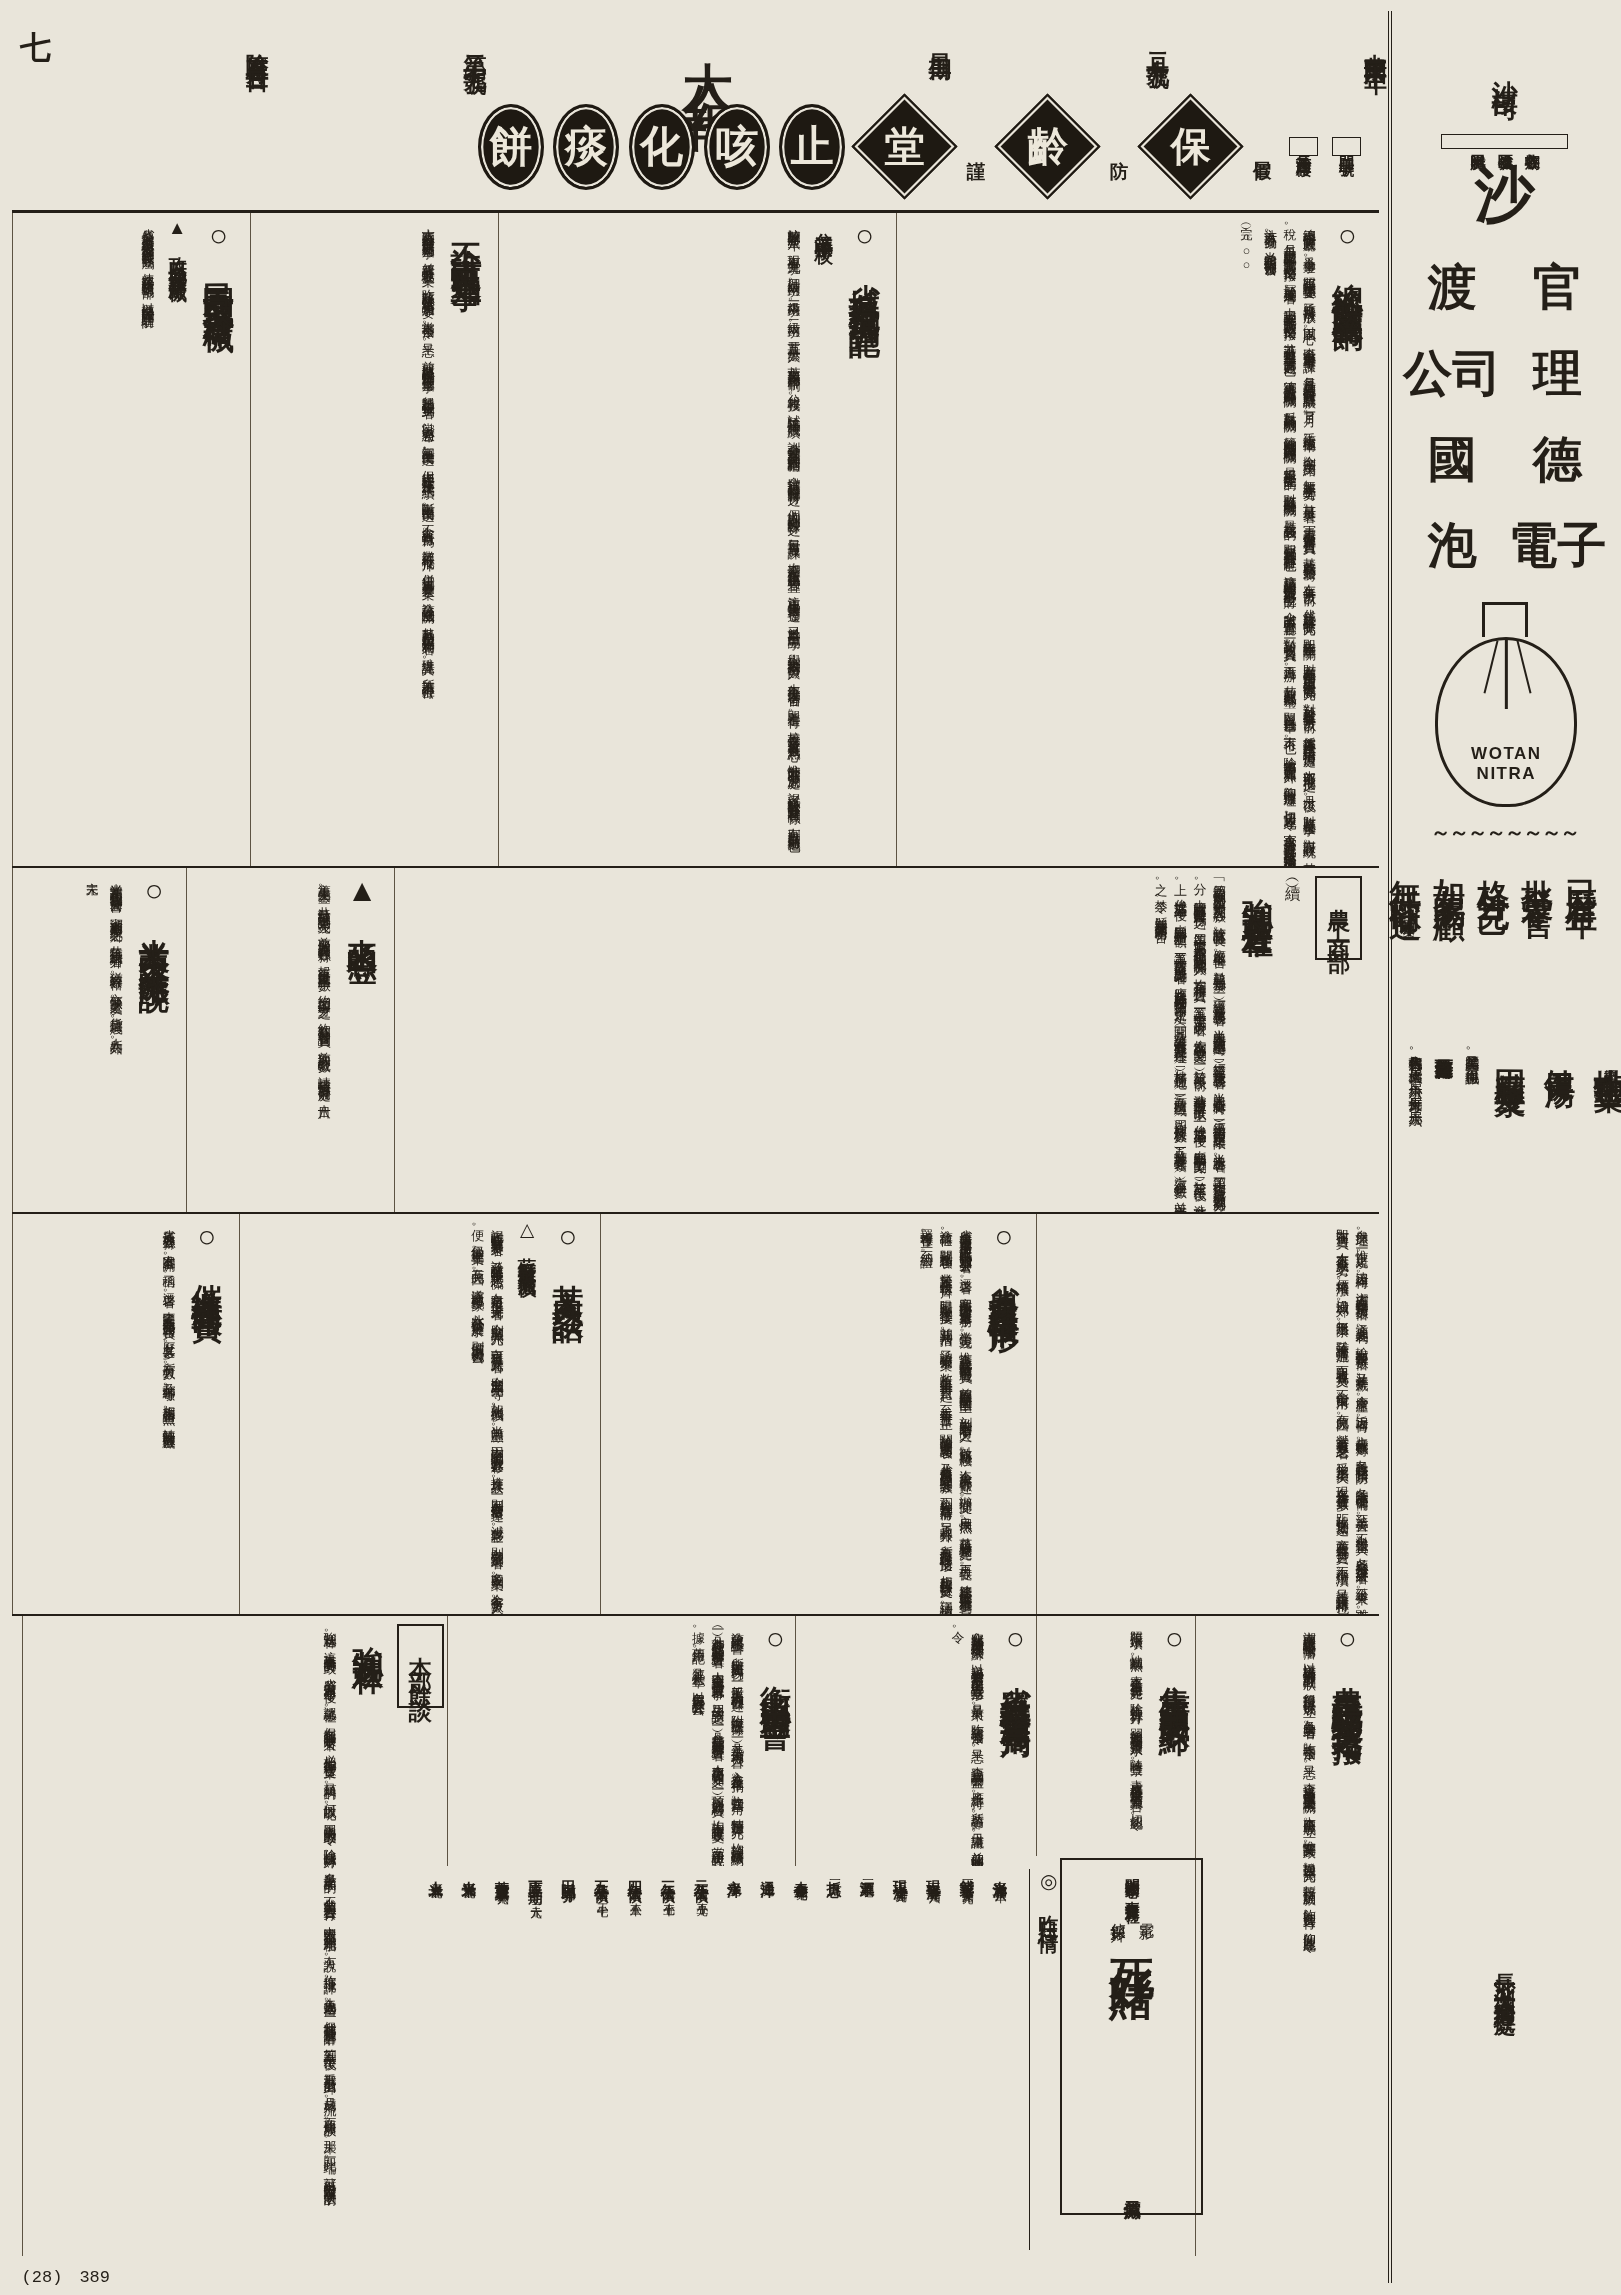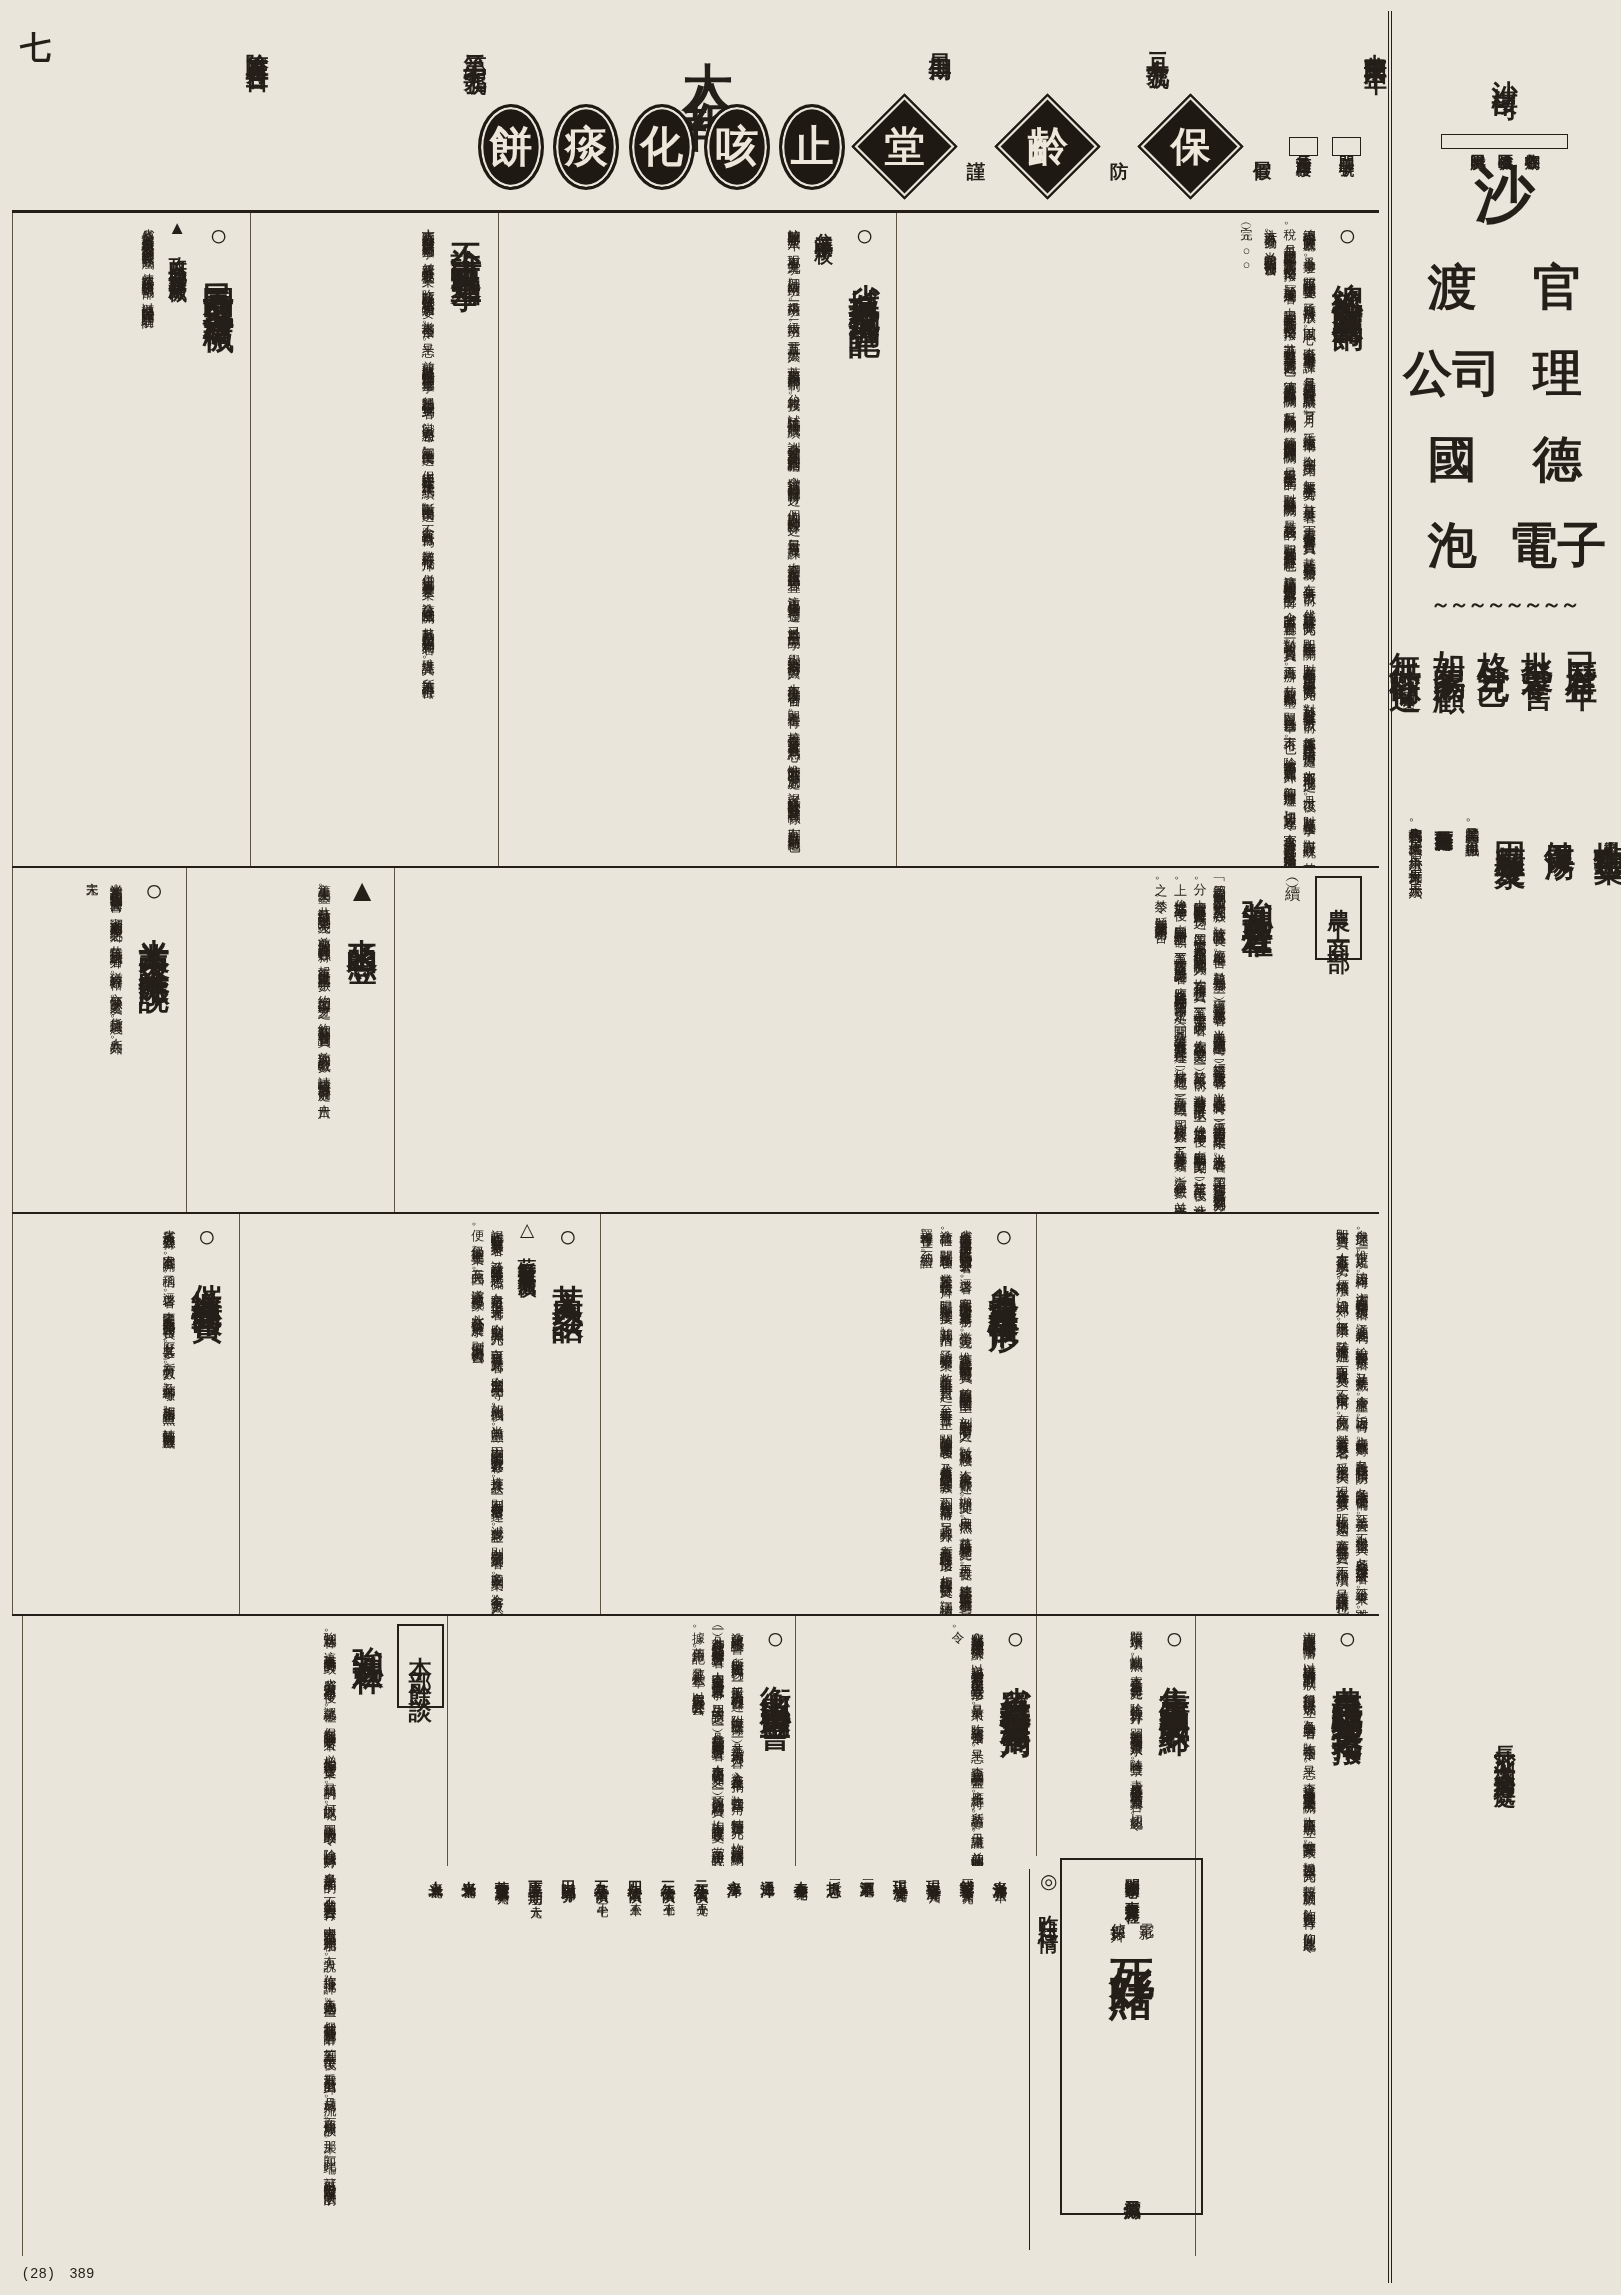--- a/index.html
+++ b/index.html
@@ -94,21 +94,21 @@
   .slogan{font-size:32px;font-weight:700;letter-spacing:9.3px;}
   #adnote{font-size:12.3px;letter-spacing:0.8px;height:116px;margin:14px 3.1px 0 0;}
   
   #medicine{writing-mode:vertical-rl;text-orientation:upright;height:756px;margin-top:20px;overflow:hidden;}
   .product{margin-left:7.7px;}
   .pname{font-size:31px;font-weight:700;letter-spacing:3.9px;}
   .pnote{font-size:11.6px;margin-block-start:6.2px;display:inline-block;}
   #medicine .bonus,#medicine .avail{font-size:14px;margin-left:6.2px;}
   #medicine .seller{font-size:18.5px;font-weight:700;margin-left:7.7px;}
   #agent{font-size:21.6px;font-weight:700;letter-spacing:4.6px;height:324px;margin:15.4px auto 0 auto;text-align:center;}
-  #footer{position:absolute;left:21.6px;top:2265px;font-size:14px;font-family:"Liberation Mono",monospace;}
+  #footer{position:absolute;left:21.6px;top:2265px;font-size:17px;font-family:"Liberation Mono",monospace;}
 </style>
 </head>
 <body>
 
 <div id="paper">
 
   <div id="masthead">
     <div class="m-pageno">七</div>
     <div class="m-item rtl-line">陰歷正月廿三日</div>
     <div class="m-item rtl-line">第二千〇七九號</div>
@@ -333,20 +333,29 @@
           <span>德</span>
           <span>電子</span>
       </div>
       <div class="bigcol">
         <span>渡</span>
           <span>公司</span>
           <span>國</span>
           <span>泡</span>
       </div>
     </div>
+    <div id="bulb">
+      <div class="base"></div>
+      <div class="globe">
+        <div class="fil"></div>
+        <div class="fil2"></div>
+        <div class="fil3"></div>
+        <div class="logo">WOTAN NITRA</div>
+      </div>
+    </div>
     <div class="wavy">～～～～～～～～</div>
     <div id="slogans">
       <div class="slogan v">已歷有年</div>
       <div class="slogan v">批發零售</div>
       <div class="slogan v">格外克己</div>
       <div class="slogan v">如蒙賜顧</div>
       <div class="slogan v">無任歡迎</div>
     </div>
     <div id="adnote" class="v">謝函其價値可知矣。</div>
 

